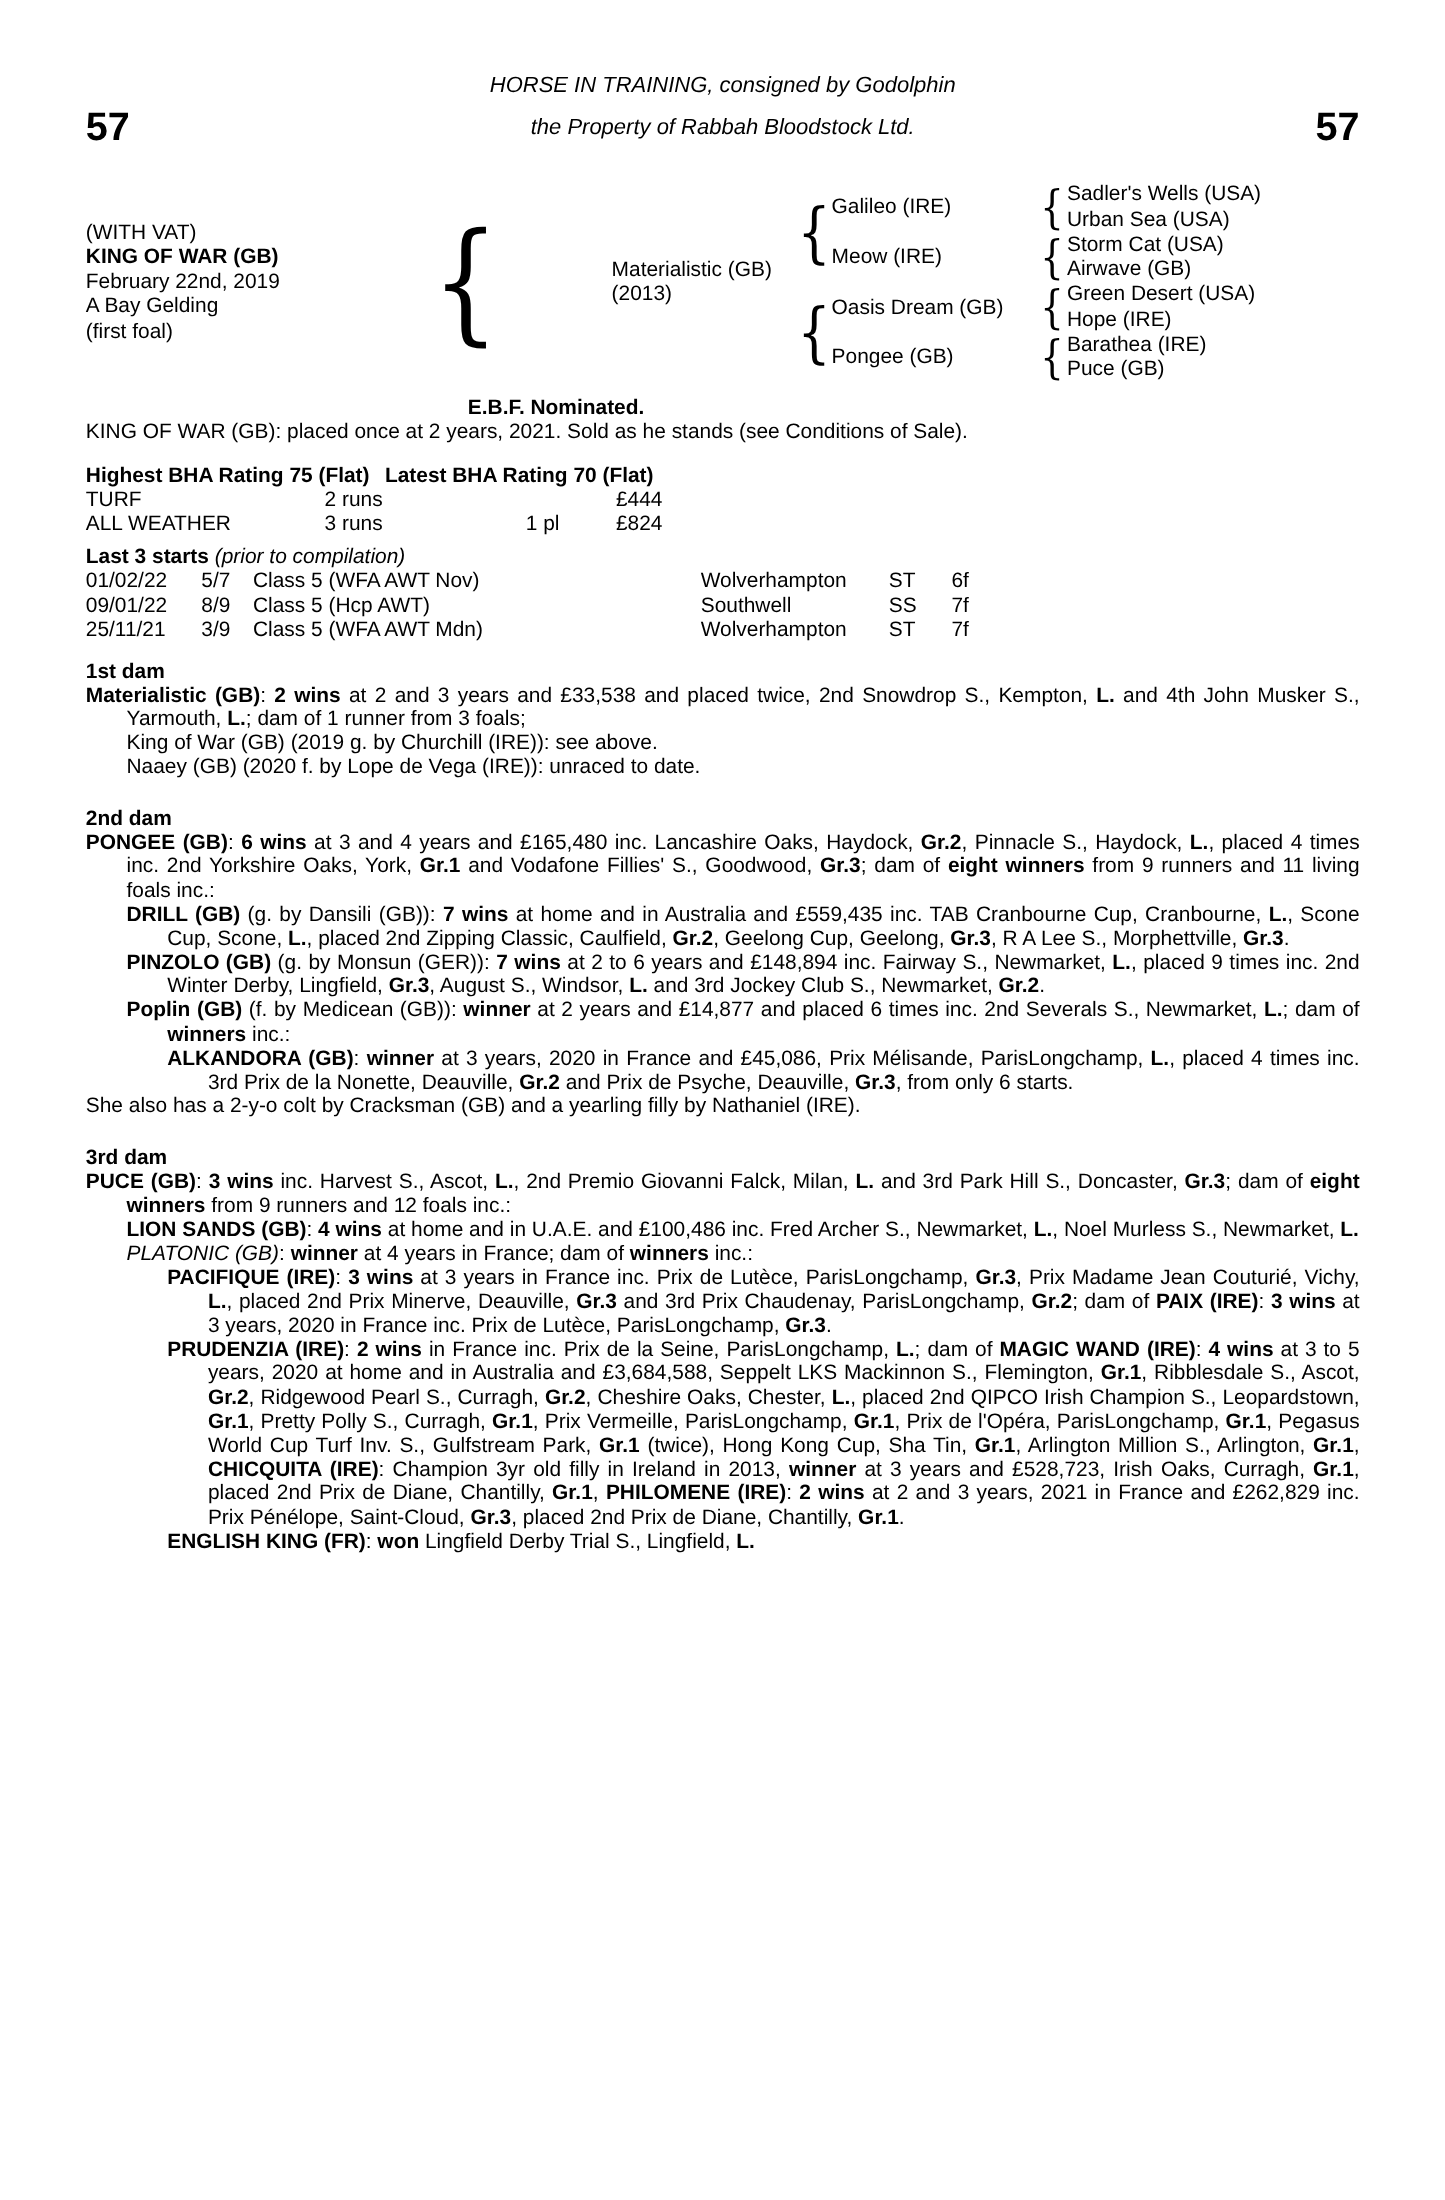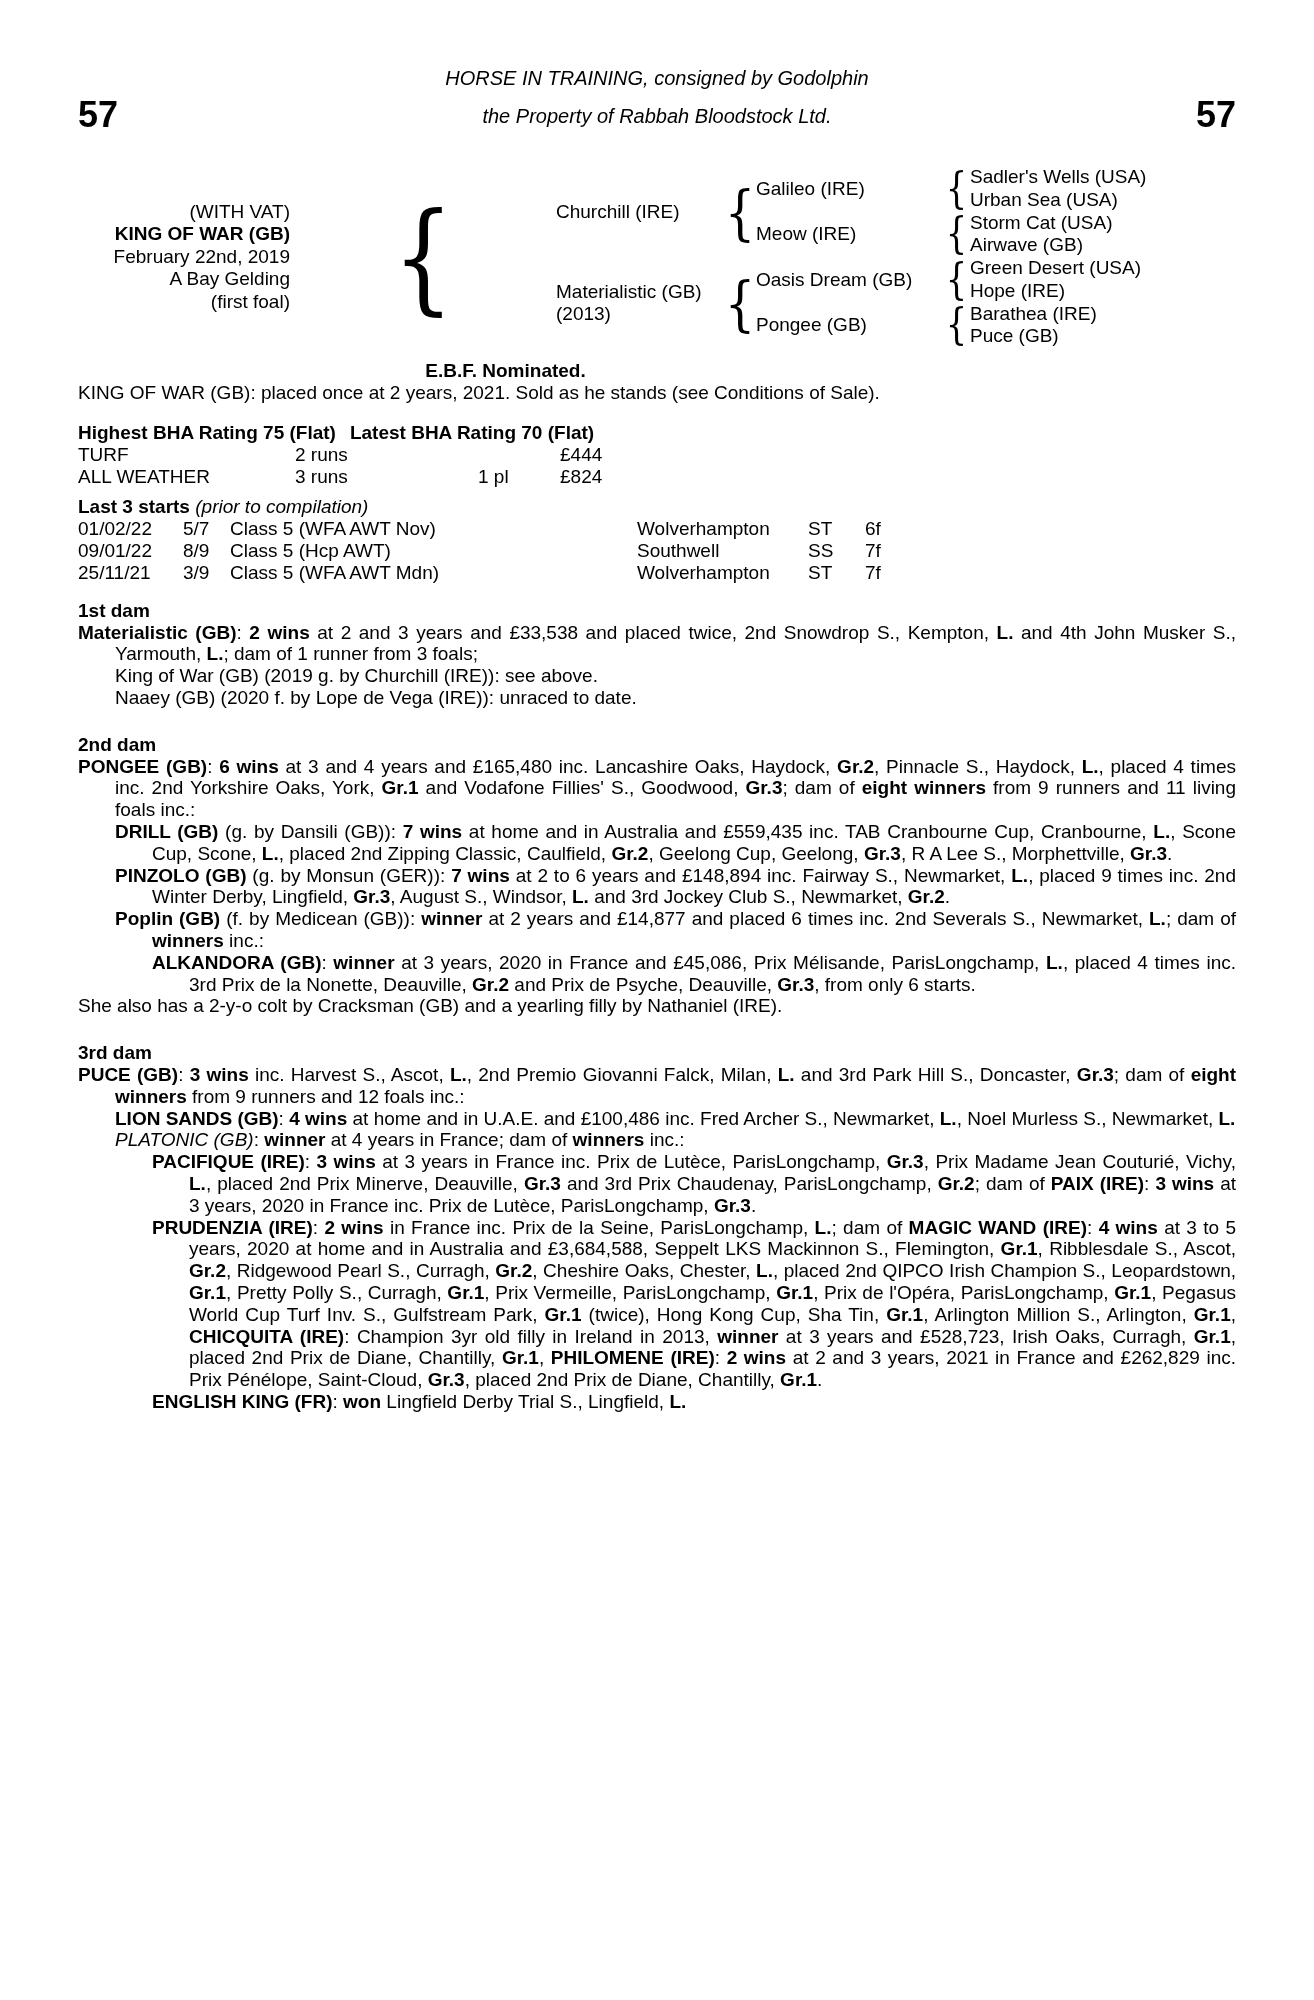--- a/index.html
+++ b/index.html
@@ -18,21 +18,21 @@
   .consign-line{text-align:center;font-style:italic;font-size:20px;line-height:24px;}
   .hdr-row{position:relative;height:44px;margin-top:2px;}
   .lot-num{position:absolute;top:3px;font-size:36px;font-weight:bold;line-height:40px;}
   .lot-num.left{left:0;}
   .lot-num.right{right:0;}
   .property-line{text-align:center;font-style:italic;font-size:20px;padding-top:12px;line-height:24px;}
 
   
   .ped{display:flex;height:182px;margin-top:30px;line-height:22px;}
   .ped-info{width:212px;display:flex;flex-direction:column;justify-content:center;}
-  .ped-info div{line-height:22.4px;white-space:nowrap;text-align:right;}
+  .ped-info div{line-height:22.4px;white-space:nowrap;}
   .ped-parents{width:168px;display:flex;flex-direction:column;}
   .pcell{flex:1;display:flex;flex-direction:column;justify-content:center;}
   .pcell div{white-space:nowrap;}
   .ped-gp{width:186px;display:flex;flex-direction:column;}
   .gcell{flex:1;display:flex;align-items:center;white-space:nowrap;}
   .ped-ggp{flex:1;display:flex;flex-direction:column;}
   .ggp-row{flex:1;display:flex;align-items:flex-start;white-space:nowrap;}
   .bcol{display:flex;flex-direction:column;}
   .ped-b1{width:34px;}
   .ped-b2{width:32px;}
@@ -90,23 +90,20 @@
       <div class="b">KING OF WAR (GB)</div>
       <div>February 22nd, 2019</div>
       <div>A Bay Gelding</div>
       <div>(first foal)</div>
     </div>
     <div class="ped-b1 bcell">
         <span class="brace b1"></span>
       </div>
     <div class="ped-parents">
       <div class="pcell">
-          <div>Churchill (IRE)</div>
-        </div>
-      <div class="pcell">
         <div>Materialistic (GB)</div>
         <div>(2013)</div>
       </div>
     </div>
     <div class="ped-b2 bcol">
       <div class="bcell">
           <span class="brace b2"></span>
         </div>
       <div class="bcell">
           <span class="brace b2"></span>

